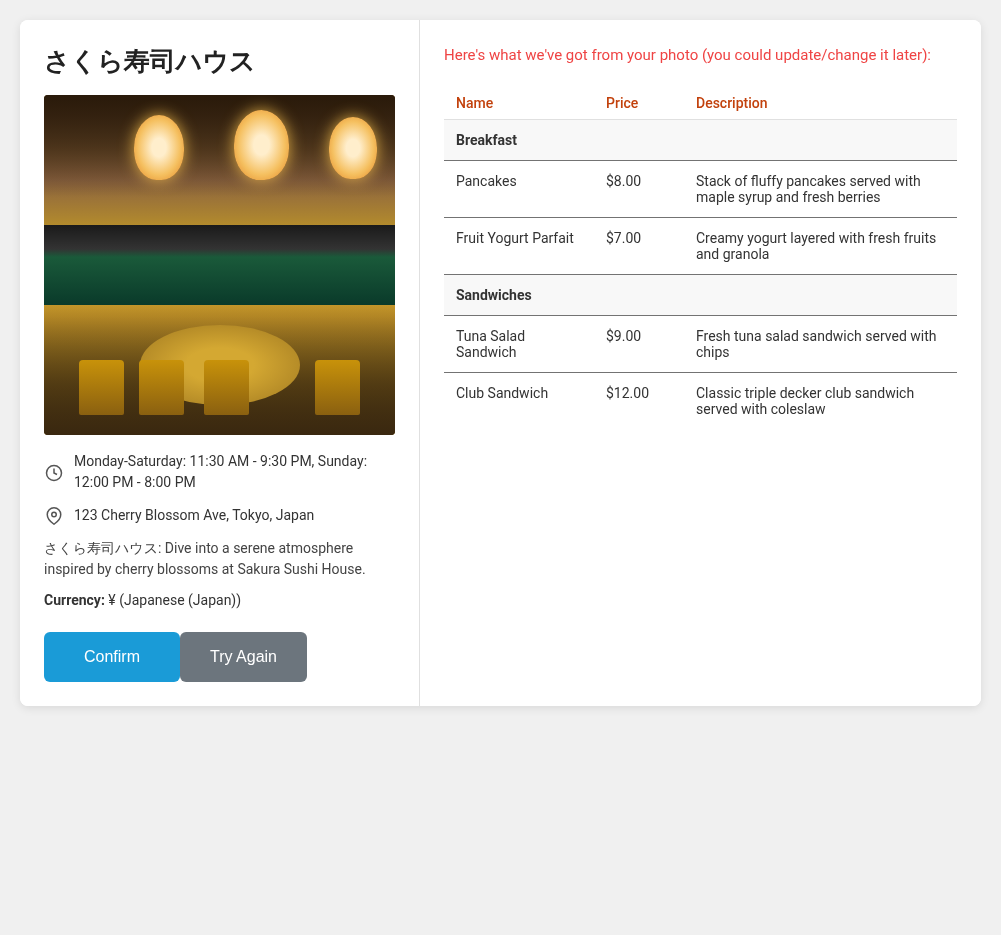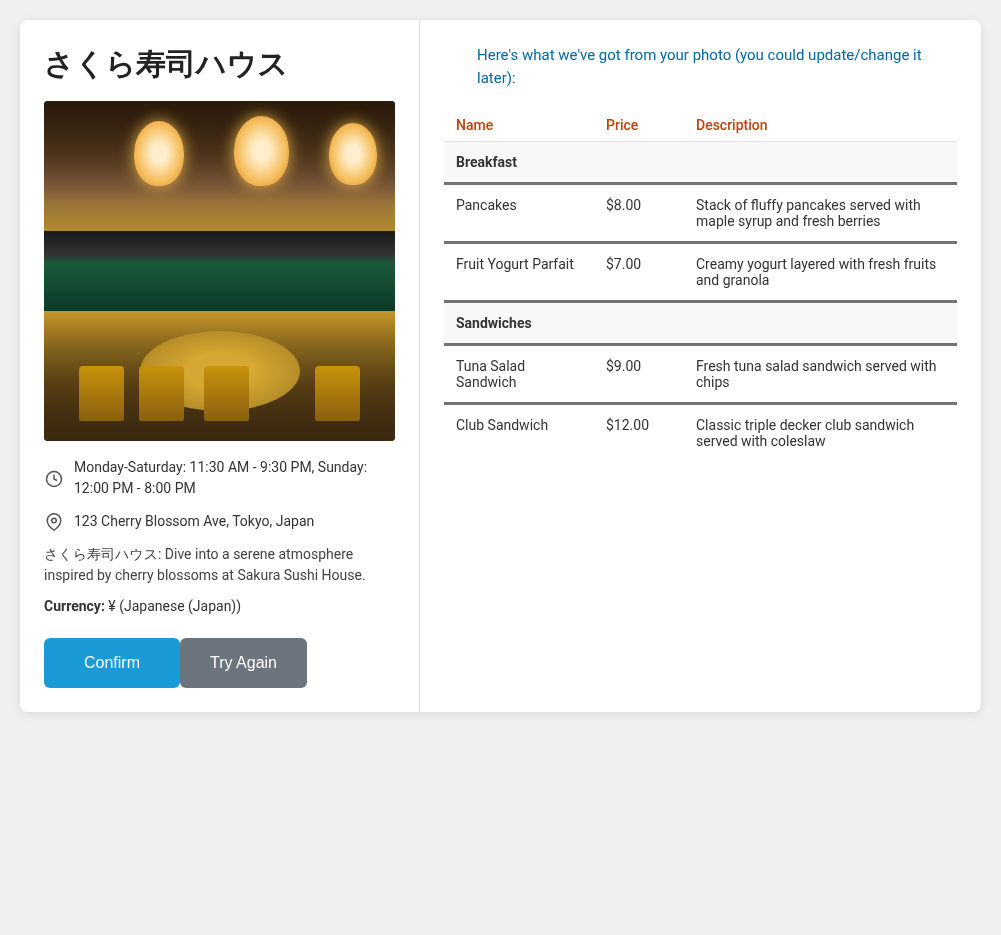--- a/index.html
+++ b/index.html
@@ -33,21 +33,21 @@
       min-width: 400px;
       background: #fff;
       border-right: 1px solid #e0e0e0;
       padding: 24px;
       display: flex;
       flex-direction: column;
       gap: 16px;
     }
 
     .restaurant-name {
-      font-size: 30px;
+      font-size: 26px;
       font-weight: 600;
       color: #222;
     }
 
     .restaurant-image {
       width: 100%;
       height: 340px;
       background: #c8a96e;
       border-radius: 4px;
       overflow: hidden;
@@ -211,24 +211,23 @@
 
     
     .right-panel {
       flex: 1;
       padding: 24px;
       background: #fff;
     }
 
     .intro-text {
       font-size: 15px;
-      color: #0369a1;
+      color: #ef4444;
       margin-bottom: 20px;
       line-height: 1.5;
-      margin-left: 33px;
     }
 
     
     .menu-table {
       width: 100%;
       border-collapse: collapse;
     }
 
     .menu-table thead tr th {
       text-align: left;
@@ -237,21 +236,21 @@
       font-size: 14px;
       padding: 8px 12px;
       border-bottom: 1px solid #e0e0e0;
     }
 
     .menu-table tbody tr td {
       padding: 12px;
       font-size: 14px;
       color: #333;
       vertical-align: top;
-      border-bottom: 3px solid #737373;
+      border-bottom: 1px solid #737373;
     }
 
     .category-row td {
       background: #f8f8f8;
       font-weight: 700;
       font-size: 14px;
       color: #222;
       padding: 10px 12px;
     }
 

